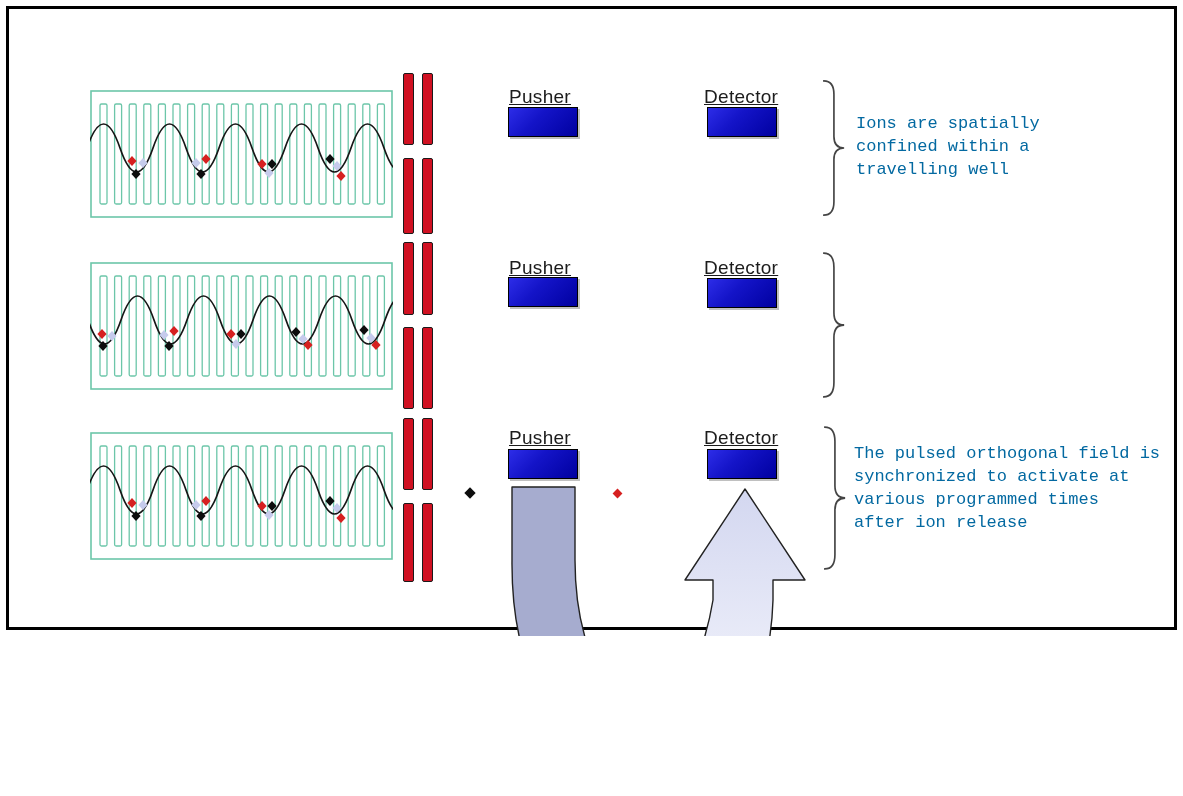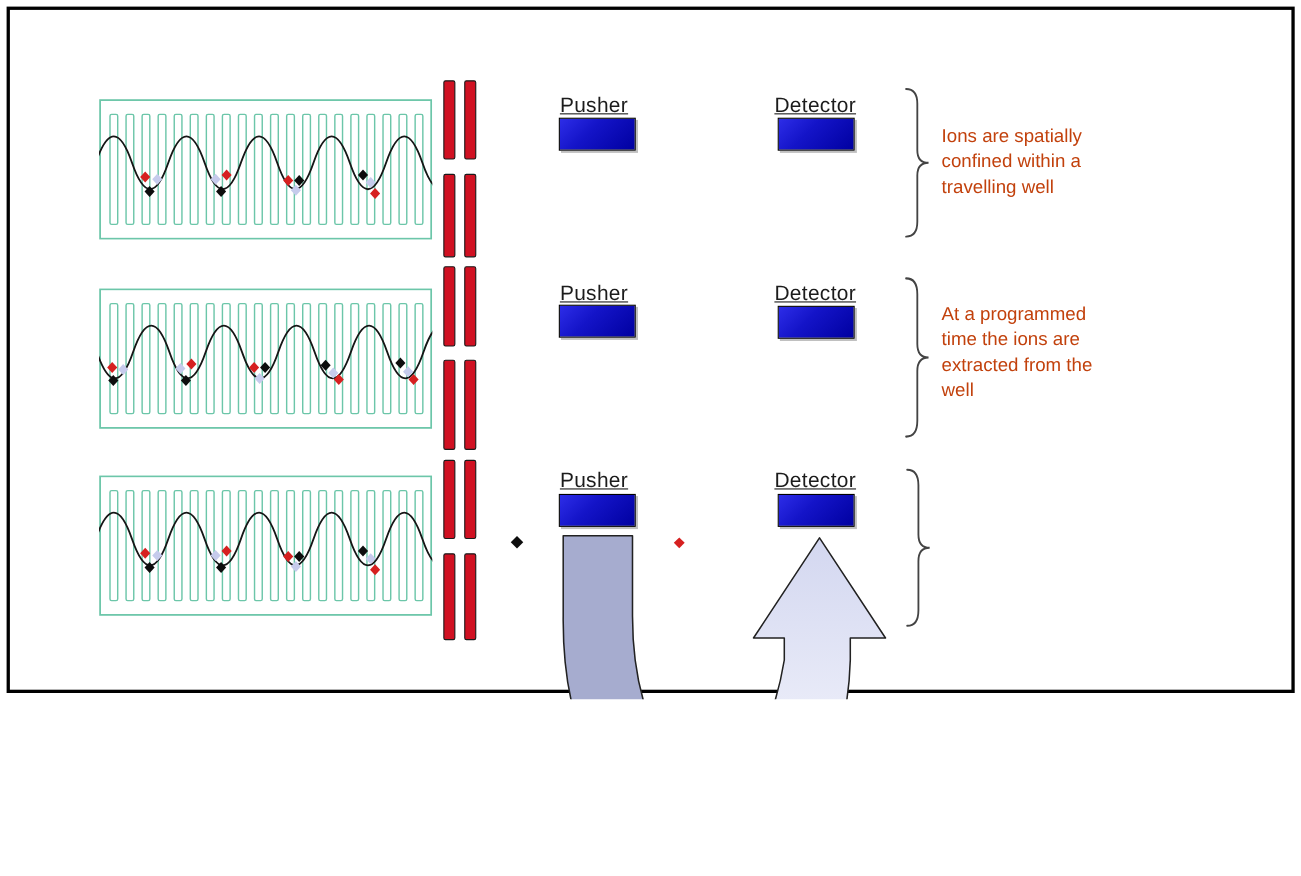--- a/index.html
+++ b/index.html
@@ -35,22 +35,22 @@
     position:absolute; width:68px; height:28px;
     background:linear-gradient(135deg,#2d2de8 0%,#1414c8 40%,#0000a0 100%);
     border:1px solid #000;
     box-shadow:2px 2px 0 rgba(140,140,140,0.55);
   }
   
   .brace { position:absolute; }
   .brace-path { stroke:#444; stroke-width:1.8; fill:none; stroke-linecap:round; }
   .caption {
     position:absolute; width:320px;
-    font-family:Liberation Sans, sans-serif;
-    font-size:17px; line-height:23px; color:#c2410c;
+    font-family:Liberation Mono, monospace;
+    font-size:17px; line-height:23px; color:#0369a1;
     white-space:pre-line;
   }
   
   .free-ion { position:absolute; transform:rotate(45deg); }
   #free-ion-black { left:466px; top:489px; width:8px; height:8px; background:#0d0d0d; }
   #free-ion-red   { left:614px; top:490px; width:7px; height:7px; background:#d62020; }
   .uarrow { position:absolute; }
 </style>
 </head>
 <body>
@@ -144,38 +144,38 @@
     <use href="#waveB" xlink:href="#waveB" class="wave"></use>
     <use href="#ionsB" xlink:href="#ionsB"></use>
   </svg>
   <div class="io-label" style="left:509px;top:257px">Pusher</div>
   <div class="io-box" style="left:508px;top:277px"></div>
   <div class="io-label" style="left:704px;top:257px">Detector</div>
   <div class="io-box" style="left:707px;top:278px"></div>
   <svg class="brace" style="left:820px;top:250px" width="26" height="150" viewBox="0 0 28 146" preserveAspectRatio="none">
     <use href="#braceP" xlink:href="#braceP" class="brace-path"></use>
   </svg>
-  <div class="caption" style="left:856px;top:274px">At a programmed
-time the ions are
-extracted from the
-well</div>
 
   <svg class="guide" style="left:90px;top:432px" width="303" height="128" viewBox="0 0 303 128">
     <rect class="guide-frame" x="1" y="1" width="301" height="126"></rect>
     <use href="#comb" xlink:href="#comb" class="comb"></use>
     <use href="#waveA" xlink:href="#waveA" class="wave"></use>
     <use href="#ionsA" xlink:href="#ionsA"></use>
   </svg>
   <div class="io-label" style="left:509px;top:427px">Pusher</div>
   <div class="io-box" style="left:508px;top:449px"></div>
   <div class="io-label" style="left:704px;top:427px">Detector</div>
   <div class="io-box" style="left:707px;top:449px"></div>
   <svg class="brace" style="left:821px;top:424px" width="26" height="148" viewBox="0 0 28 146" preserveAspectRatio="none">
     <use href="#braceP" xlink:href="#braceP" class="brace-path"></use>
   </svg>
+  <div class="caption" style="left:854px;top:442px">The pulsed orthogonal field is
+synchronized to activate at
+various programmed times
+after ion release</div>
 
   <div>
     <div class="lens" style="left:403px;top:73px;height:70px"></div>
     <div class="lens" style="left:422px;top:73px;height:70px"></div>
     <div class="lens" style="left:403px;top:158px;height:74px"></div>
     <div class="lens" style="left:422px;top:158px;height:74px"></div>
     <div class="lens" style="left:403px;top:242px;height:71px"></div>
     <div class="lens" style="left:422px;top:242px;height:71px"></div>
     <div class="lens" style="left:403px;top:327px;height:80px"></div>
     <div class="lens" style="left:422px;top:327px;height:80px"></div>

